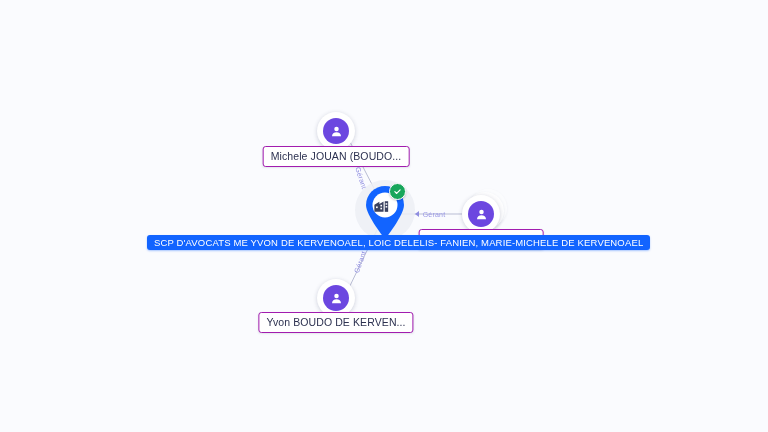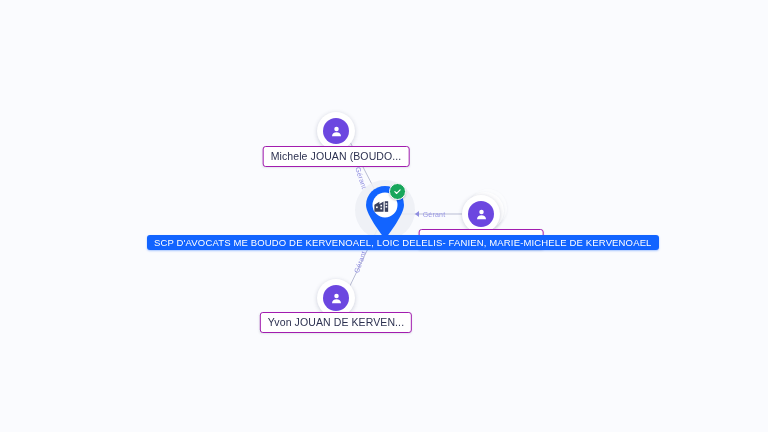--- a/index.html
+++ b/index.html
@@ -194,21 +194,21 @@
       <div class="person-ring">
         <div class="person-disc">
           <svg width="15" height="15" viewBox="0 0 24 24" aria-hidden="true">
             <circle cx="12" cy="8" r="3.6" fill="#ffffff"></circle>
             <path d="M4.8 19.5c0-3.9 3.2-6.3 7.2-6.3s7.2 2.4 7.2 6.3z" fill="#ffffff"></path>
           </svg>
         </div>
       </div>
     </div>
   </div>
-  <div class="node-label" style="left:336px;top:312px;">Yvon JOUAN DE KERVEN...</div>
+  <div class="node-label" style="left:336px;top:312px;">Yvon BOUDO DE KERVEN...</div>
 
   <div class="node" style="left:385px;top:214px;">
     <div class="company-node">
       <div class="company-halo"></div>
       <div class="pin">
         <svg width="44" height="56" viewBox="0 0 44 56" aria-hidden="true">
           <path d="M22 55 C22 55 3 31.5 3 21 A19 19 0 0 1 41 21 C41 31.5 22 55 22 55 Z" fill="#1264ff"></path>
           <circle cx="22" cy="21" r="12.5" fill="#ffffff"></circle>
         </svg>
       </div>
@@ -224,15 +224,15 @@
         </svg>
       </div>
       <div class="check-badge">
         <svg width="9" height="9" viewBox="0 0 24 24" aria-hidden="true">
           <path d="M5 12.5 L9.8 17.2 L19 7.6" stroke="#ffffff" stroke-width="3.2" fill="none" stroke-linecap="round" stroke-linejoin="round"></path>
         </svg>
       </div>
     </div>
   </div>
 
-  <div class="banner">SCP D'AVOCATS ME BOUDO DE KERVENOAEL, LOIC DELELIS- FANIEN, MARIE-MICHELE DE KERVENOAEL</div>
+  <div class="banner">SCP D'AVOCATS ME YVON DE KERVENOAEL, LOIC DELELIS- FANIEN, MARIE-MICHELE DE KERVENOAEL</div>
 
 </div>
 
 </body></html>

